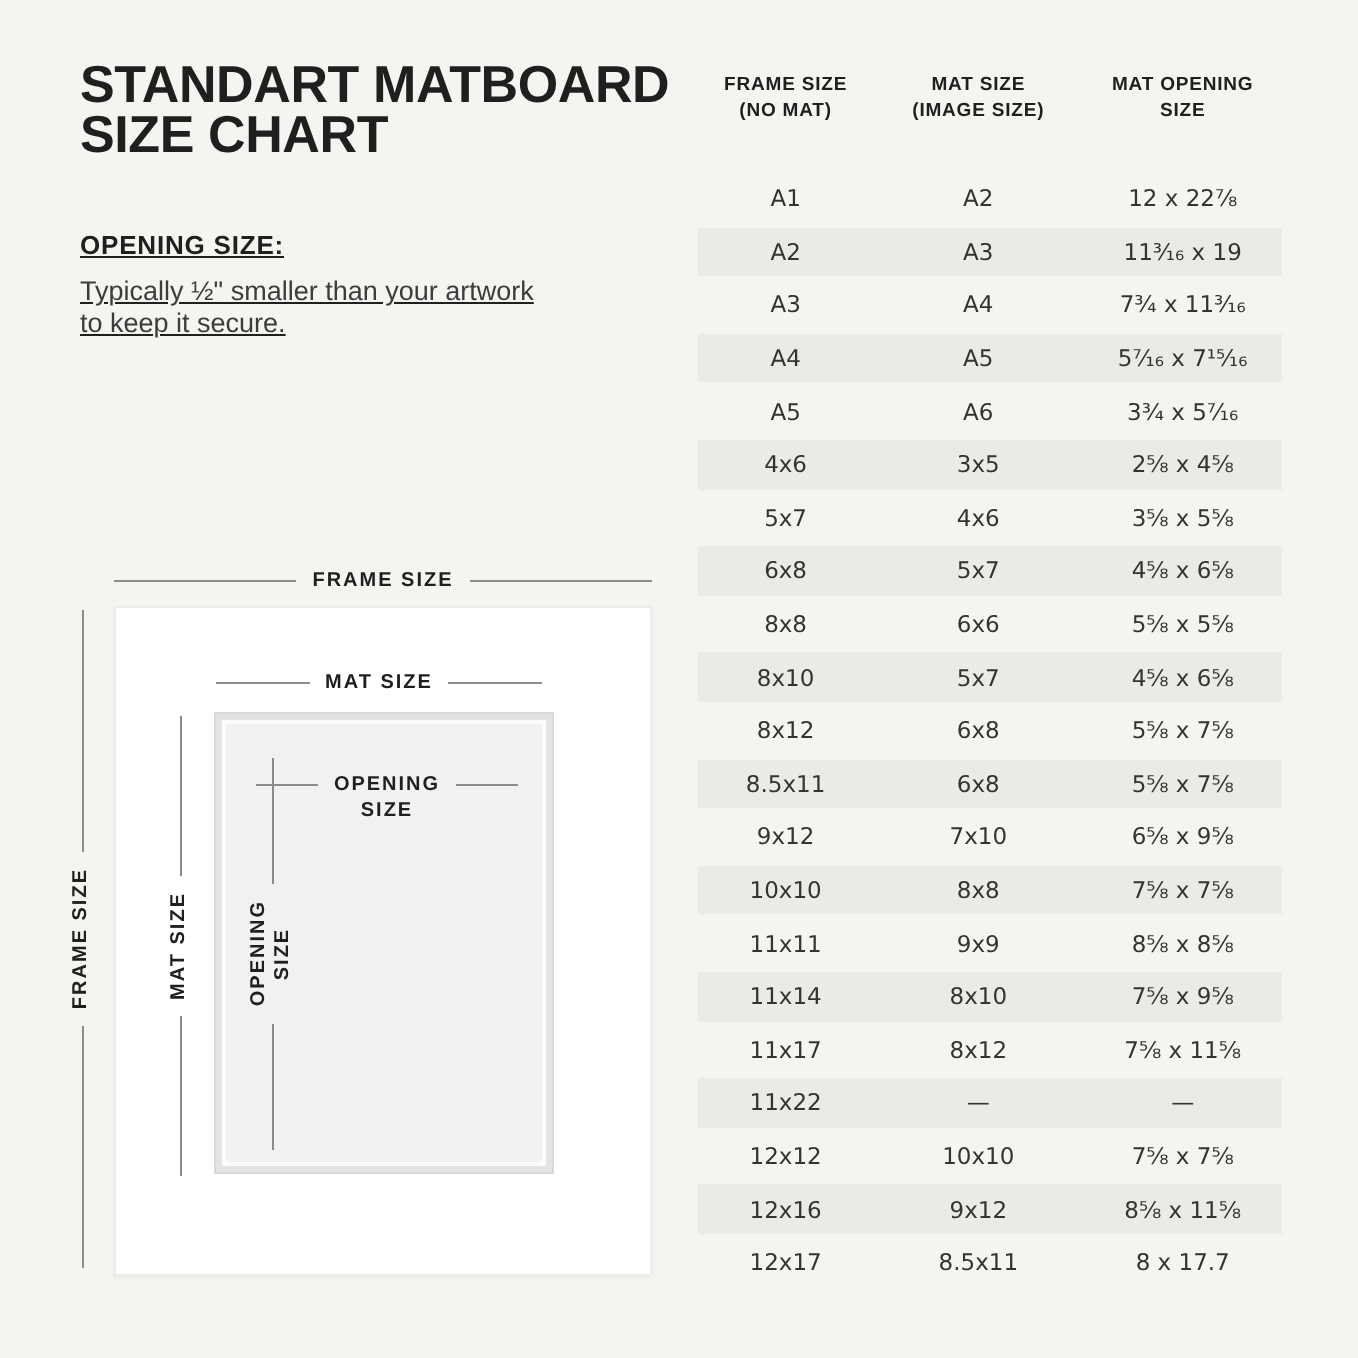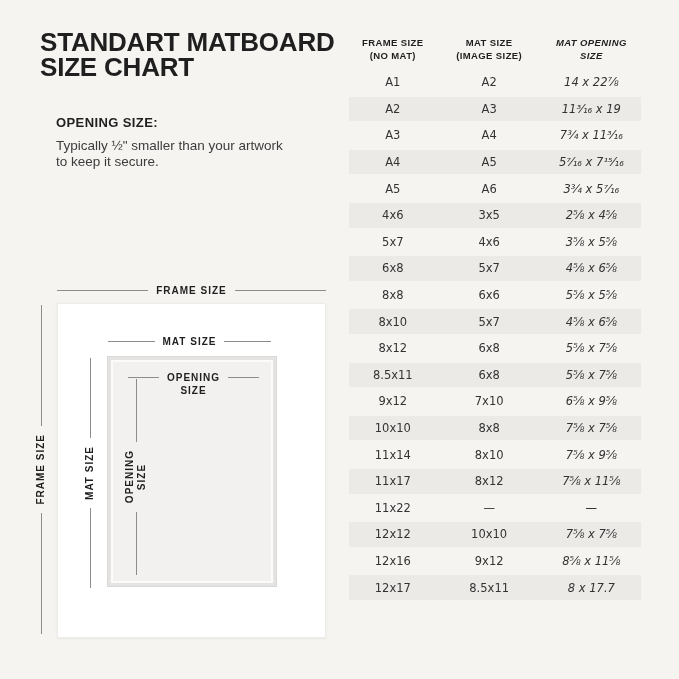--- a/index.html
+++ b/index.html
@@ -7,21 +7,21 @@
     --line:#8c8c8c; --frame-bg:#ffffff; --mat-bg:#f2f1ef; --mat-border:#e4e3e1;
   }
   *{box-sizing:border-box; margin:0; padding:0;}
   html,body{margin:0;}
   body{font-family:"Liberation Sans", sans-serif; background:#fff;}
   .page{position:relative; width:679px; height:679px; background:var(--page-bg); overflow:hidden; color:var(--ink);}
 
   .title{position:absolute; left:40px; top:30px; font-size:26px; line-height:25px; font-weight:700;
          letter-spacing:-0.2px; white-space:pre-line; color:var(--ink);}
 
-  .note{position:absolute; left:56px; width:300px;}
+  .note{position:absolute; left:40px; width:300px;text-decoration:underline;}
   .note-1{top:115px;} .note-2{top:189px;}
   .note-heading{font-size:13px; font-weight:700; letter-spacing:.4px; line-height:16px; margin-bottom:7px; color:var(--ink);}
   .note-body{font-size:13.5px; line-height:15.5px; color:var(--body-ink); white-space:pre-line;}
 
   
   .dlabel-row{position:absolute; display:flex; align-items:center; gap:8px;}
   .dlabel-row .hline{flex:1; height:1px; background:var(--line);}
   .dlabel-row .dtext{font-size:10px; font-weight:700; letter-spacing:1px; line-height:13px;
                      white-space:pre-line; text-align:center; color:var(--ink);}
   .dlabel-row.two-line{align-items:flex-start;}
@@ -36,30 +36,30 @@
   .frame-top-label{left:57px; top:283px; width:269px; height:14px;}
   .frame-left-vlabel{left:34px; top:305px; width:14px; height:329px;}
   .frame-box{position:absolute; left:57px; top:303px; width:269px; height:335px;
              background:var(--frame-bg); border:1px solid #edecе9; border:1px solid #edece9;
              box-shadow:0 1px 3px rgba(0,0,0,.05);}
   .mat-top-label{left:50px; top:30px; width:163px; height:14px;}
   .mat-left-vlabel{left:25px; top:54px; width:14px; height:230px;}
   .mat-box{position:absolute; left:50px; top:53px; width:168px; height:229px;
            background:var(--mat-bg); border:3px solid var(--mat-border);
            outline:1px solid #d9d8d6; box-shadow:inset 0 0 0 2px #fbfbfa;}
-  .opening-top-label{left:17px; top:11px; width:131px;}
+  .opening-top-label{left:17px; top:26px; width:131px;}
   .opening-left-vlabel{left:10px; top:19px; width:30px; height:196px;}
 
   
   .size-table{position:absolute; left:349px; top:36px; width:292px;}
   .thead{display:flex;}
   .th{font-size:9.5px; font-weight:700; letter-spacing:.4px; line-height:13px;
       text-align:center; white-space:pre-line; color:var(--ink);}
-  .c0{width:30%;} .c1{width:36%;} .c2{width:34%;font-style:italic;}
-  .tbody{margin-top:8px;}
+  .c0{width:30%;} .c1{width:36%;} .c2{width:34%;}
+  .tbody{margin-top:25px;}
   .trow{display:flex; align-items:center; height:24.6px; margin-bottom:2px;}
   .trow:nth-child(even){background:var(--stripe);}
   .tcell{font-family:"DejaVu Sans","Liberation Sans",sans-serif; font-size:11.5px;
          color:#333; text-align:center;}
 </style>
 </head>
 <body>
 
 <div class="page">
 
@@ -121,21 +121,21 @@
 (NO MAT)</div>
       <div class="th c1">MAT SIZE
 (IMAGE SIZE)</div>
       <div class="th c2">MAT OPENING
 SIZE</div>
     </div>
     <div class="tbody">
         <div class="trow">
           <div class="tcell c0">A1</div>
           <div class="tcell c1">A2</div>
-          <div class="tcell c2">14 x 22⅞</div>
+          <div class="tcell c2">12 x 22⅞</div>
         </div>
         <div class="trow">
           <div class="tcell c0">A2</div>
           <div class="tcell c1">A3</div>
           <div class="tcell c2">11³⁄₁₆ x 19</div>
         </div>
         <div class="trow">
           <div class="tcell c0">A3</div>
           <div class="tcell c1">A4</div>
           <div class="tcell c2">7¾ x 11³⁄₁₆</div>
@@ -189,20 +189,25 @@
           <div class="tcell c0">9x12</div>
           <div class="tcell c1">7x10</div>
           <div class="tcell c2">6⅝ x 9⅝</div>
         </div>
         <div class="trow">
           <div class="tcell c0">10x10</div>
           <div class="tcell c1">8x8</div>
           <div class="tcell c2">7⅝ x 7⅝</div>
         </div>
         <div class="trow">
+          <div class="tcell c0">11x11</div>
+          <div class="tcell c1">9x9</div>
+          <div class="tcell c2">8⅝ x 8⅝</div>
+        </div>
+        <div class="trow">
           <div class="tcell c0">11x14</div>
           <div class="tcell c1">8x10</div>
           <div class="tcell c2">7⅝ x 9⅝</div>
         </div>
         <div class="trow">
           <div class="tcell c0">11x17</div>
           <div class="tcell c1">8x12</div>
           <div class="tcell c2">7⅝ x 11⅝</div>
         </div>
         <div class="trow">

